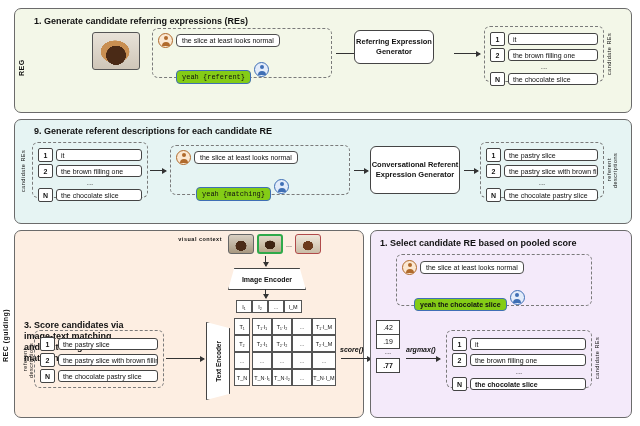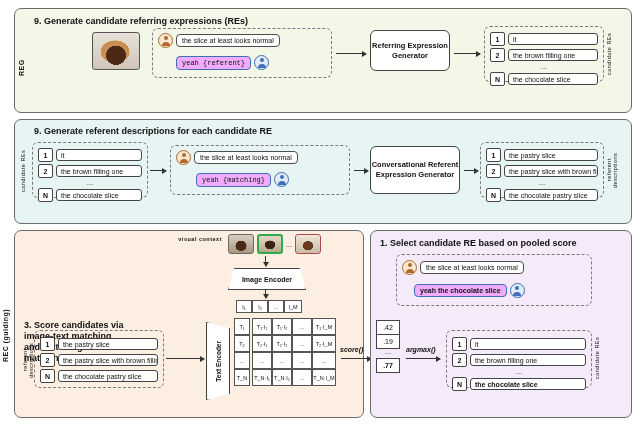--- a/index.html
+++ b/index.html
@@ -30,21 +30,21 @@
   .pill {
     flex:1; height:12px; border:1px solid #444; border-radius:3px; background:#fff;
     display:flex; align-items:center; padding-left:4px; font-size:7px;
     box-sizing:border-box; white-space:nowrap; overflow:hidden;
   }
   .dots { text-align:center; font-size:8px; line-height:6px; color:#333; }
   .bubble {
     border:1px solid #4d4d4d; border-radius:4px; background:#fff;
     font-size:7px; padding:2px 5px; display:inline-block; white-space:nowrap;
   }
-  .bubble.blue { background:#f0abfc; border-color:#3f6fb5; }
+  .bubble.blue { background:#84cc16; border-color:#3f6fb5;margin-top:15px; }
   .avatar {
     width:13px; height:13px; border-radius:50%; border:1px solid #b06a2c;
     background:#fbe8d2; position:relative; flex:none;
   }
   .avatar::before {
     content:""; position:absolute; left:50%; top:2px; transform:translateX(-50%);
     width:4px; height:4px; border-radius:50%; background:#b06a2c;
   }
   .avatar::after {
     content:""; position:absolute; left:50%; bottom:1px; transform:translateX(-50%);
@@ -77,21 +77,21 @@
   }
   .thumb { border-radius:3px; box-sizing:border-box; }
 </style>
 </head>
 <body>
 
 <div class="side-label" style="left:2px; top:255px; height:160px; width:10px;">REC (guiding)</div>
 
 <div class="panel" style="left:14px; top:8px; width:618px; height:105px; background:#f3f7e8;">
 </div>
-<div class="panel-title" style="left:34px; top:16px;">9. Generate candidate referring expressions (REs)</div>
+<div class="panel-title" style="left:34px; top:16px;">1. Generate candidate referring expressions (REs)</div>
 <div class="side-label" style="left:18px; top:45px; height:45px; width:10px;">REG</div>
 
 <div class="thumb" style="position:absolute; left:92px; top:32px; width:48px; height:38px; border:1px solid #555;
      background:
        radial-gradient(ellipse at 50% 62%, #4a2a16 0 30%, rgba(0,0,0,0) 31%),
        radial-gradient(ellipse at 48% 52%, #c98f52 0 42%, rgba(0,0,0,0) 43%),
        linear-gradient(#e8e2d8, #cfc6b8);">
 </div>
 
 <div class="dashbox" style="left:152px; top:28px; width:180px; height:50px;"></div>
@@ -99,21 +99,21 @@
   <div class="avatar"></div>
   <div class="bubble">the slice at least looks normal</div>
 </div>
 <div style="position:absolute; left:176px; top:55px; display:flex; align-items:center; gap:3px;">
   <div class="bubble blue mono">yeah {referent}</div>
   <div class="avatar bot"></div>
 </div>
 
 <div class="arrow" style="left:336px; top:53px; width:30px;"></div>
 
-<div class="procbox" style="left:370px; top:30px; width:80px; height:41px;">Referring Expression Generator</div>
+<div class="procbox" style="left:354px; top:30px; width:80px; height:34px;">Referring Expression Generator</div>
 
 <div class="arrow" style="left:454px; top:53px; width:26px;"></div>
 
 <div class="dashbox" style="left:484px; top:26px; width:120px; height:56px; padding:3px 5px;">
   <div class="listrow">
     <div class="numbox">1</div>
     <div class="pill">it</div>
   </div>
   <div class="listrow">
     <div class="numbox">2</div>

